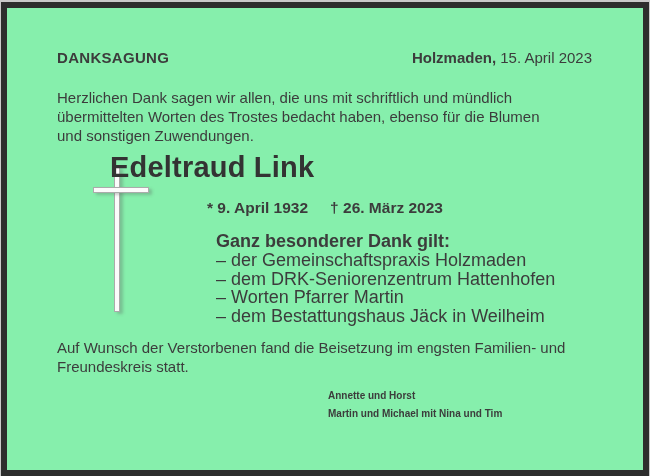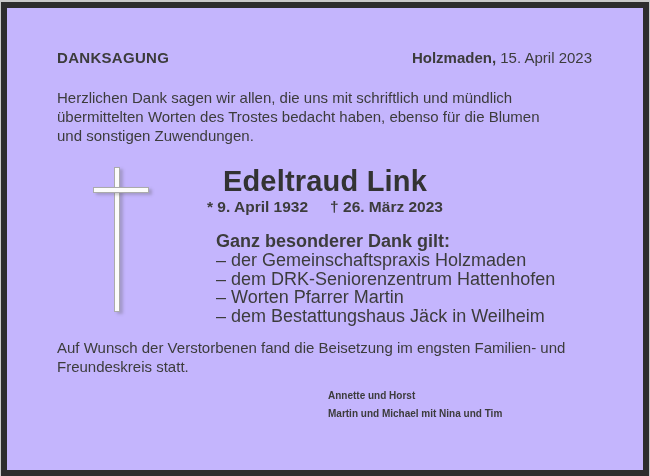--- a/index.html
+++ b/index.html
@@ -10,21 +10,21 @@
     background: #c9c9c9;
     font-family: "Liberation Sans", sans-serif;
     -webkit-font-smoothing: antialiased;
   }
   .card {
     position: absolute;
     left: 1px;
     top: 2px;
     right: 1px;
     bottom: 0;
-    background: #c4b5fd;
+    background: #86efac;
     border: 6px solid #2d2d2d;
     color: #3c3c3c;
     overflow: hidden;
   }
   .header-row {
     position: absolute;
     left: 50px;
     right: 51px;
     top: 40px;
     display: flex;
@@ -81,32 +81,31 @@
     top: 21px;
     width: 4px;
     height: 4px;
     background: #fcfcfc;
   }
 
   .deceased-block {
     position: absolute;
     left: 103px;
     width: 430px;
-    top: 157px;
-    text-align: center;
+    top: 143px;
   }
   .deceased-name {
     font-size: 29px;
     font-weight: bold;
     line-height: 32px;
     color: #333333;
     letter-spacing: 0.2px;
   }
   .dates-line {
-    margin-top: 0px;
+    margin-top: 15px;
     font-size: 15.5px;
     font-weight: bold;
     line-height: 20px;
     display: flex;
     justify-content: center;
     gap: 22px;
   }
 
   .thanks-block {
     position: absolute;

